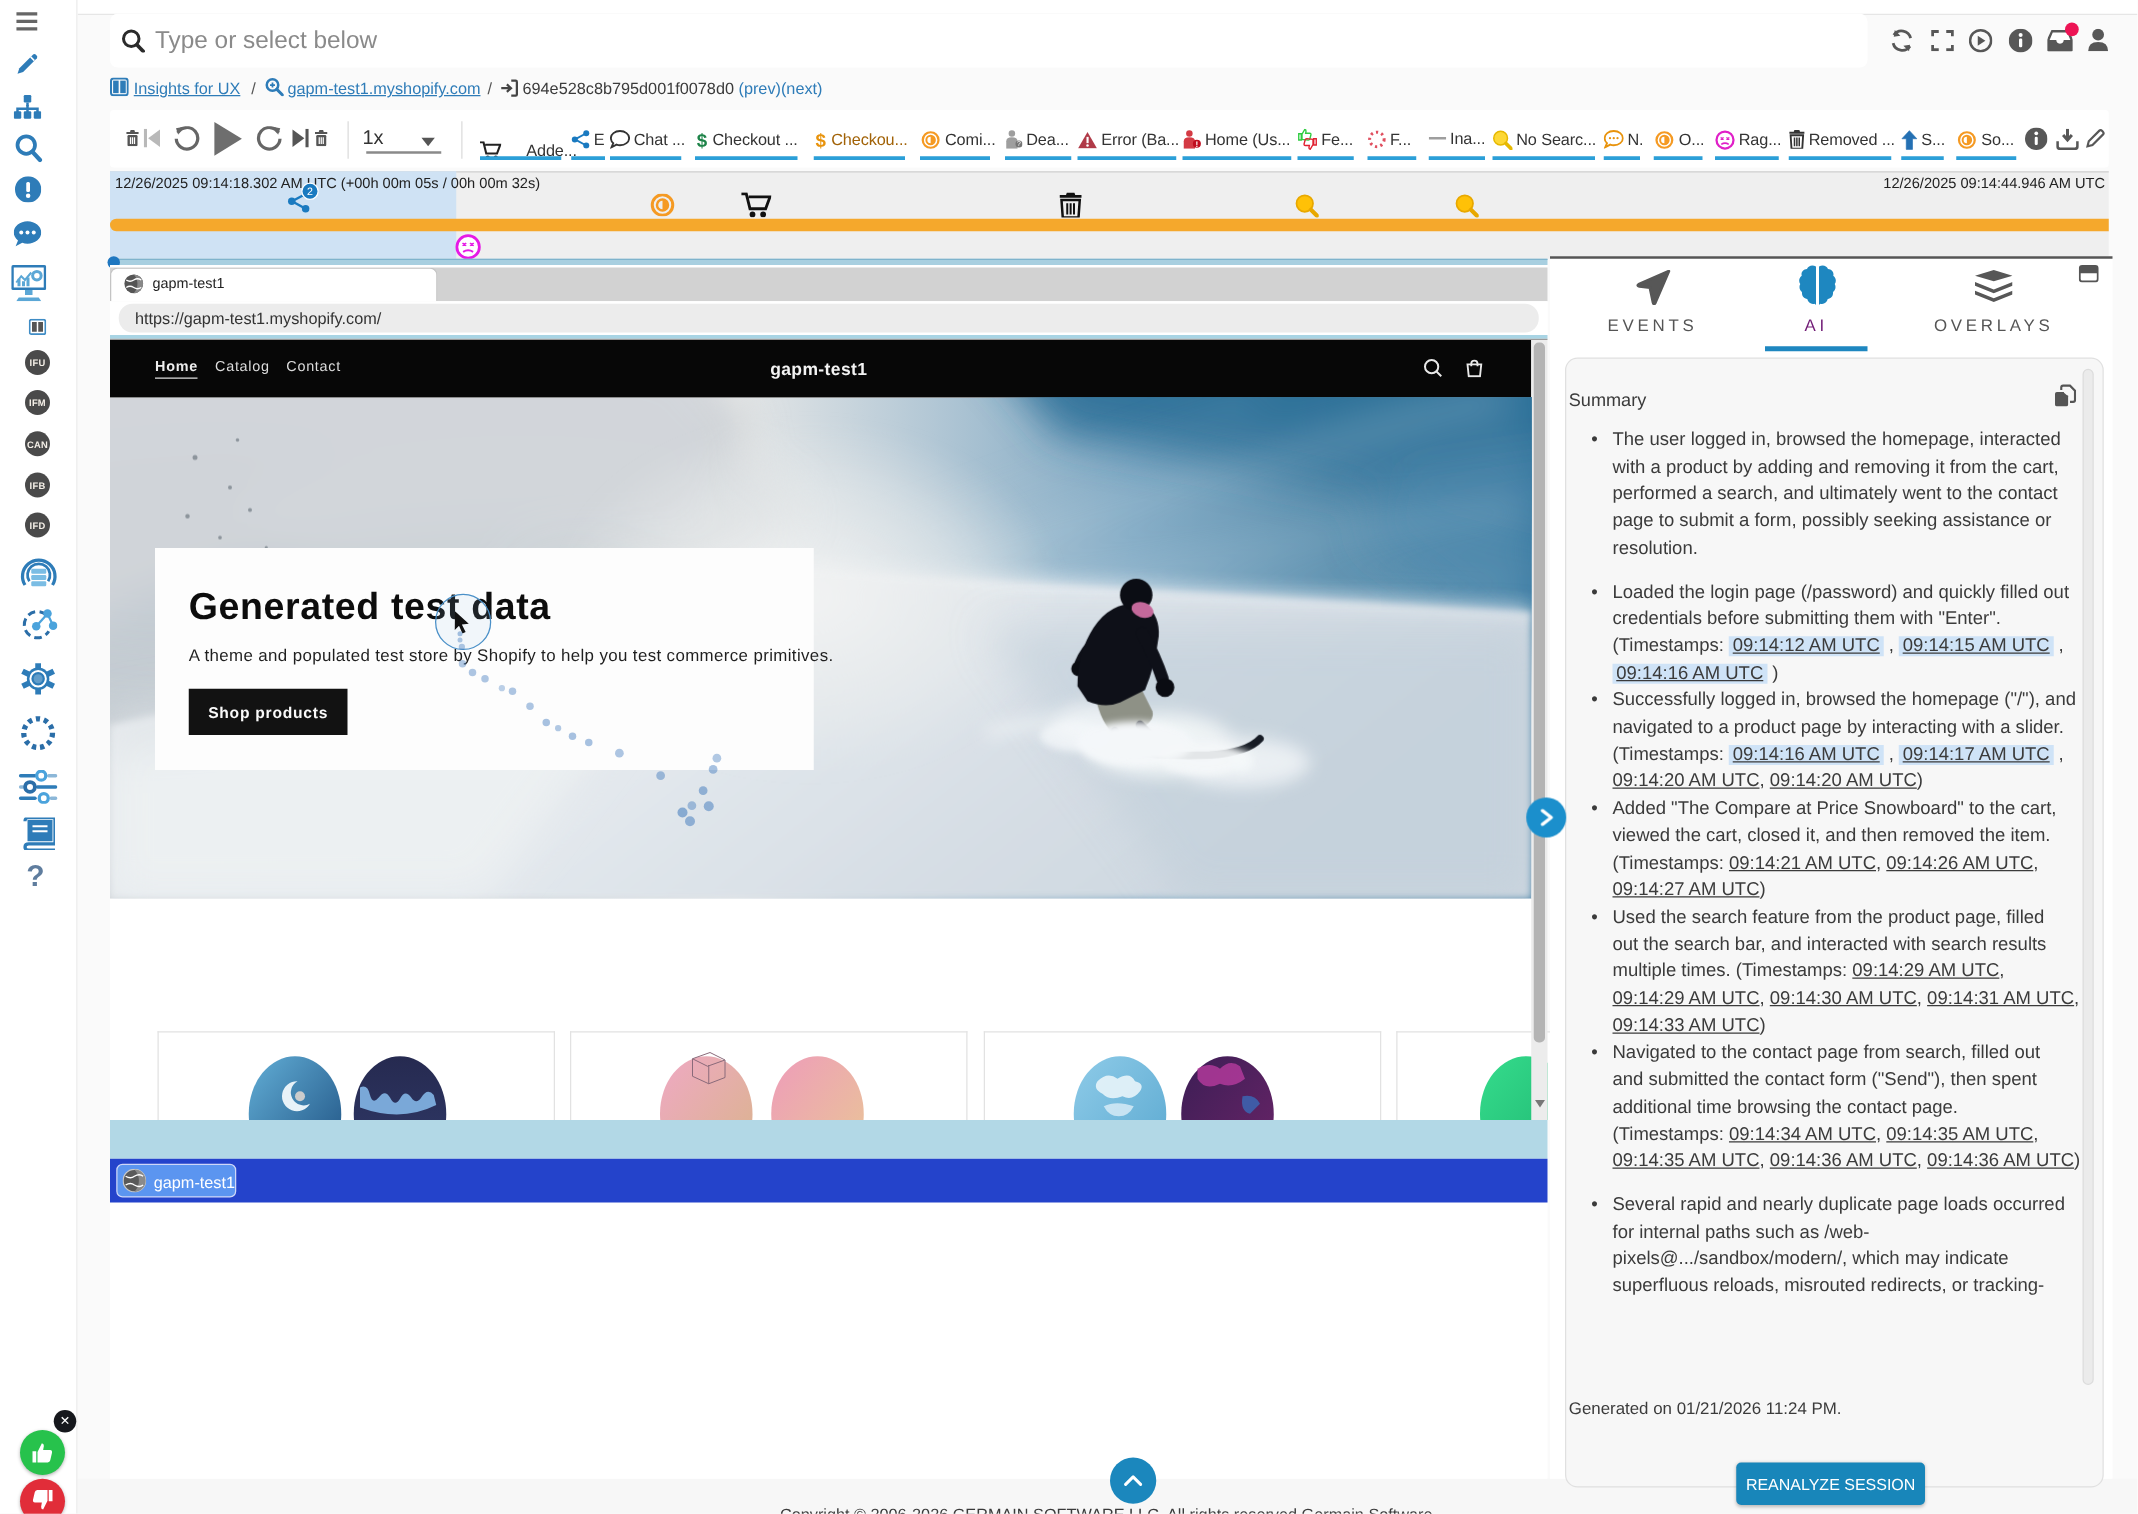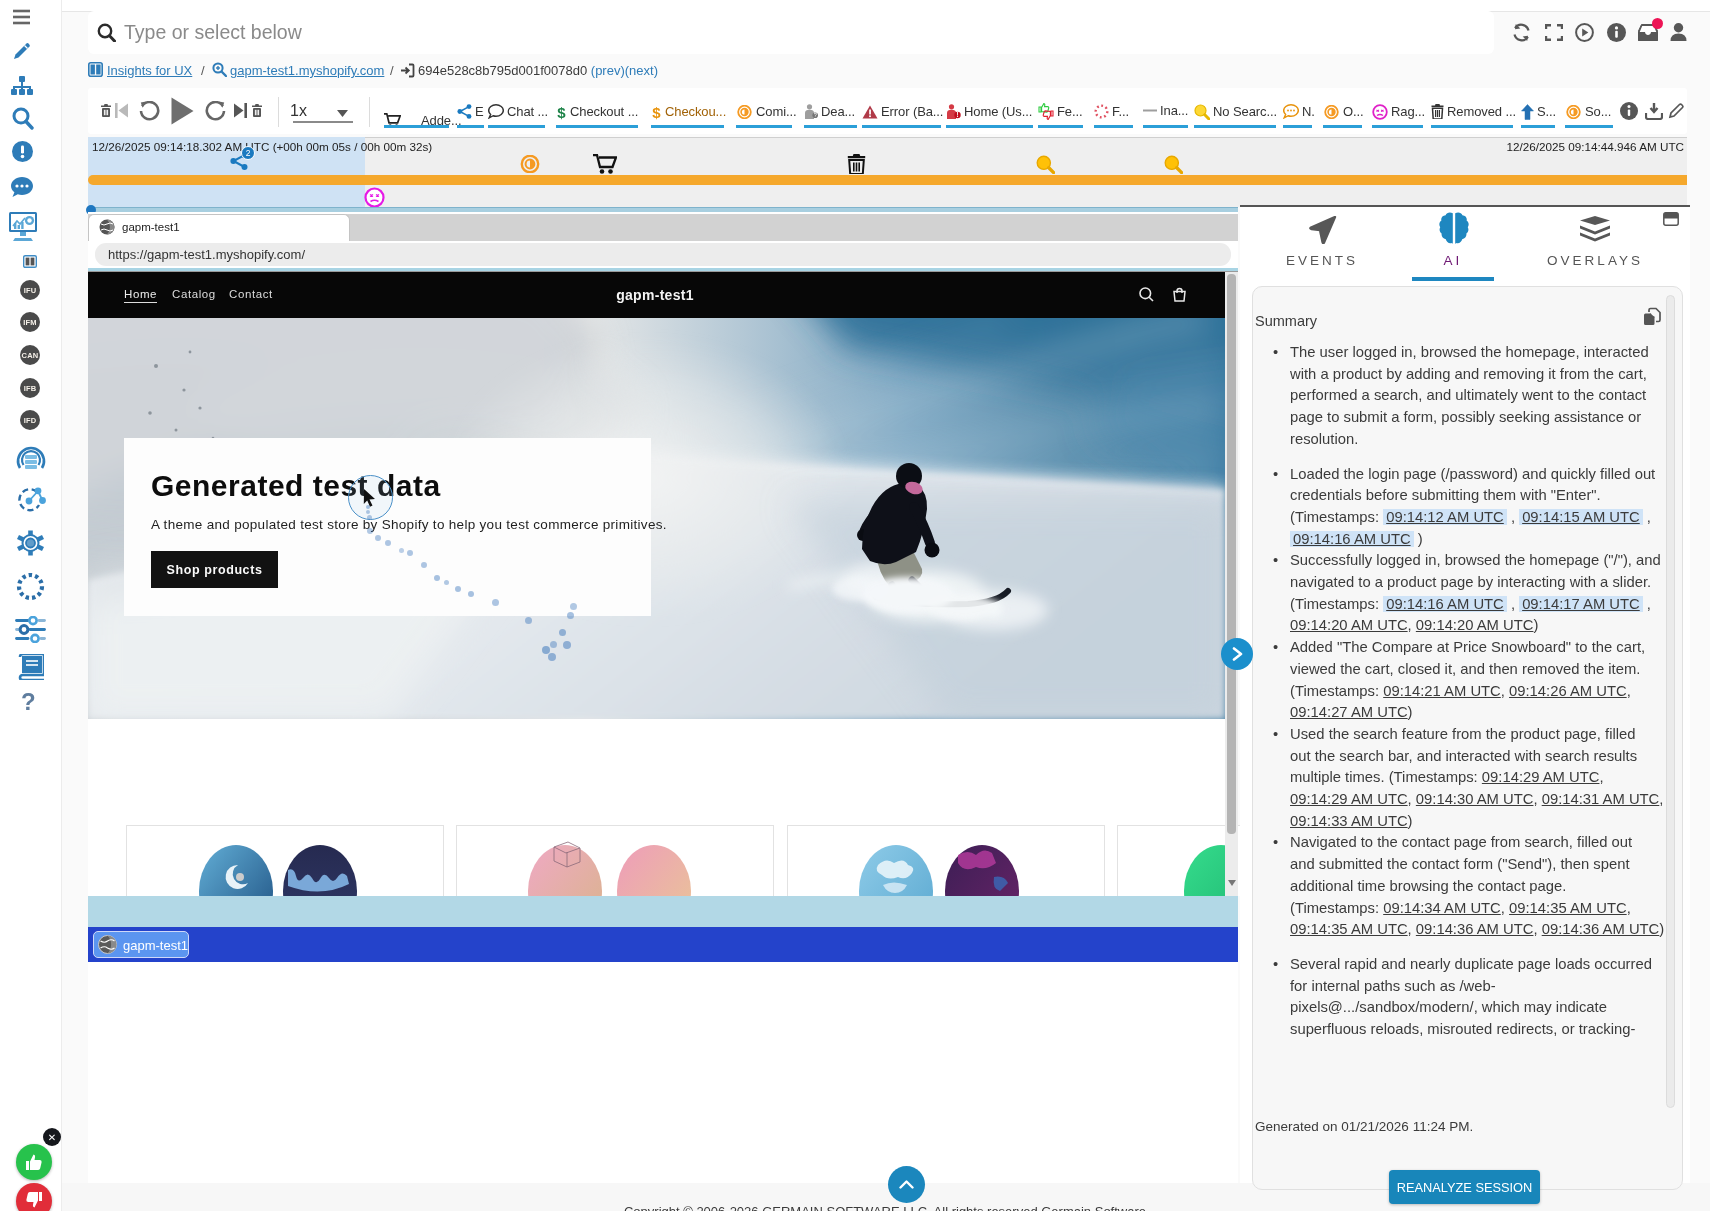--- a/index.html
+++ b/index.html
@@ -656,21 +656,21 @@
 <div class="abs" style="left:122px;top:221px;font-size:11.5px;color:#222;">gapm-test1</div>
 
 <div class="abs" style="left:88px;top:241px;width:1150px;height:27px;background:#fff;"></div>
 <div class="abs" style="left:95px;top:243px;width:1136px;height:23px;background:#ececec;border-radius:11px;"></div>
 <div class="abs" style="left:108px;top:247px;font-size:13px;color:#333;">https://gapm-test1.myshopify.com/</div>
 
 <div class="abs" style="left:88px;top:268px;width:1150px;height:3px;background:#a8d4e4;"></div>
 <div class="abs" style="left:88px;top:271px;width:1150px;height:1px;background:#9a9a9a;"></div>
 
 <div class="abs" style="left:88px;top:272px;width:1137px;height:46px;background:#070707;"></div>
-<div class="abs" style="left:124px;top:288px;font-size:11.5px;color:#ededed;letter-spacing:0.6px;border-bottom:1px solid #ddd;padding-bottom:2px;">Home</div>
+<div class="abs" style="left:124px;top:288px;font-size:11.5px;color:#ededed;letter-spacing:0.6px;border-bottom:1px solid #ddd;padding-bottom:2px;font-weight:bold;">Home</div>
 <div class="abs" style="left:172px;top:288px;font-size:11.5px;color:#dcdcdc;letter-spacing:0.6px;">Catalog</div>
 <div class="abs" style="left:229px;top:288px;font-size:11.5px;color:#dcdcdc;letter-spacing:0.6px;">Contact</div>
 <div class="abs" style="left:570px;top:287px;width:170px;text-align:center;font-size:14px;font-weight:bold;color:#f3f3f3;letter-spacing:0.3px;">gapm-test1</div>
 <div class="abs" style="left:1139px;top:287px;">
       <svg width="15" height="15" viewBox="0 0 15 15">
         <circle cx="6.3" cy="6.3" r="5.3" fill="none" stroke="#e8e8e8" stroke-width="1.6"></circle>
         <line x1="10.2" y1="10.2" x2="14" y2="14" stroke="#e8e8e8" stroke-width="1.6"></line>
       </svg>
     </div>
 <div class="abs" style="left:1172px;top:287px;">

